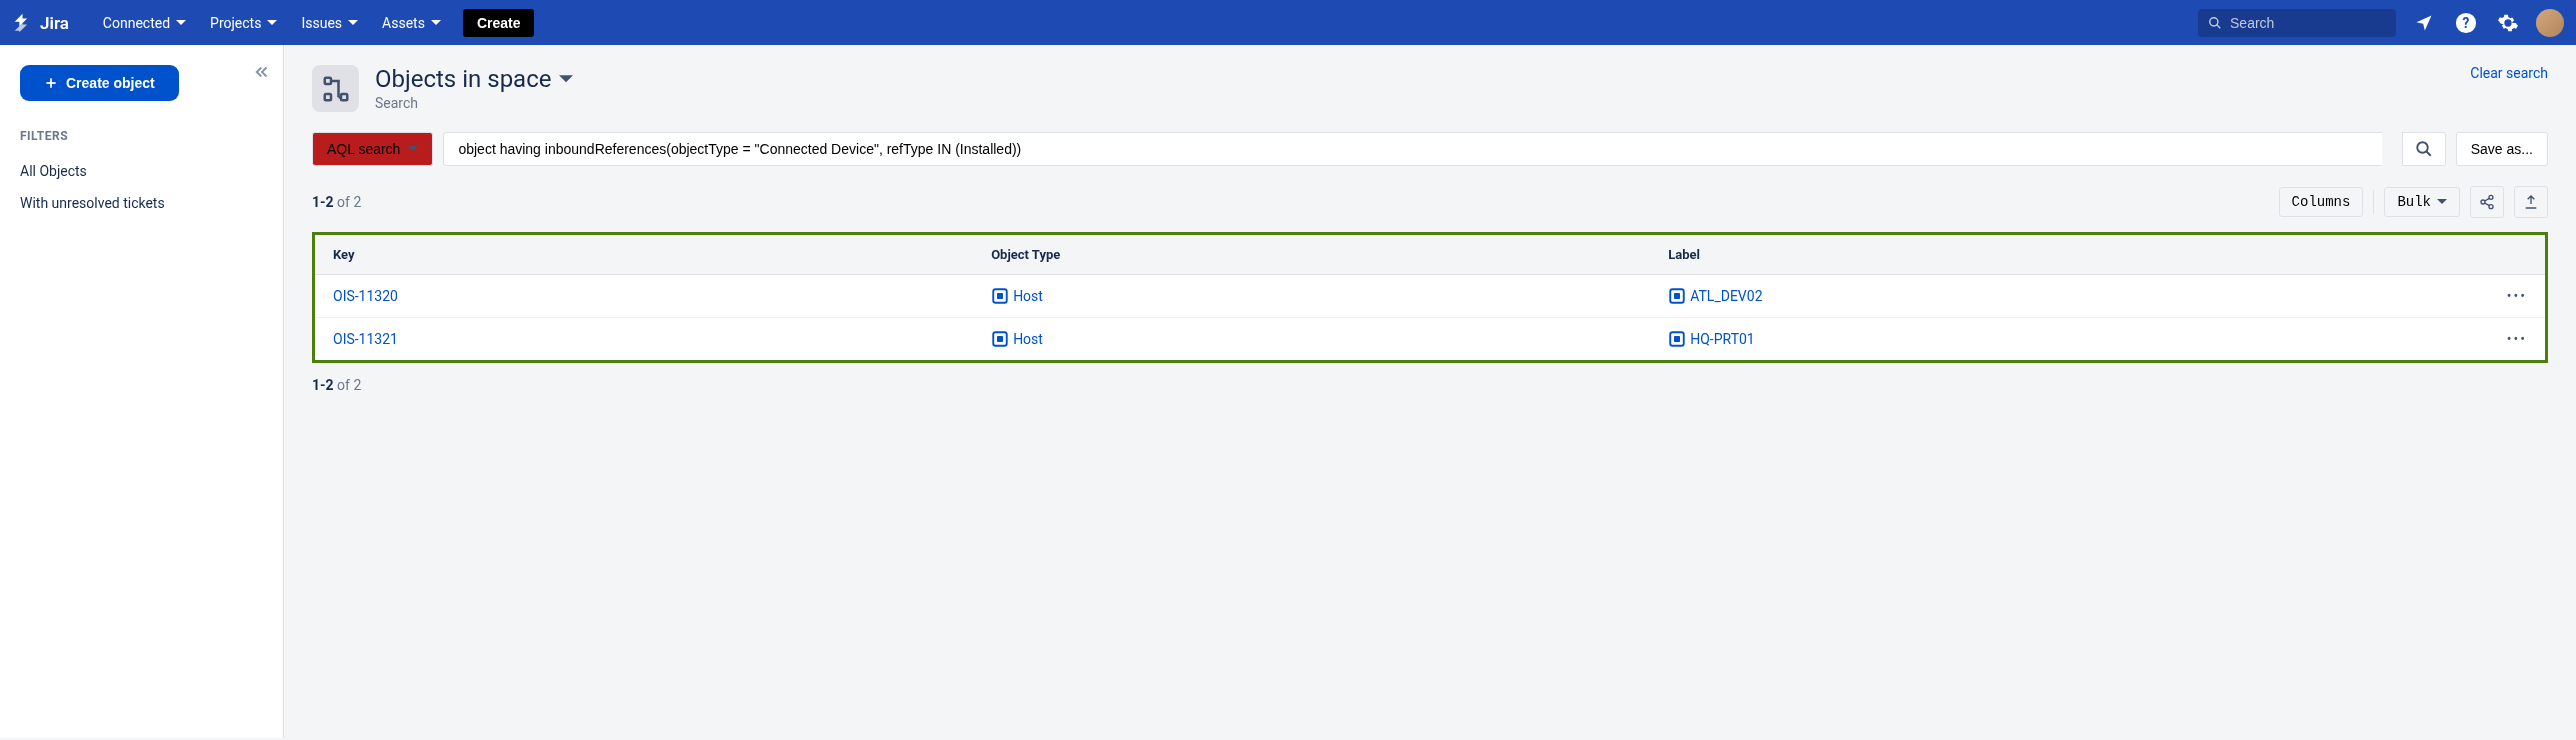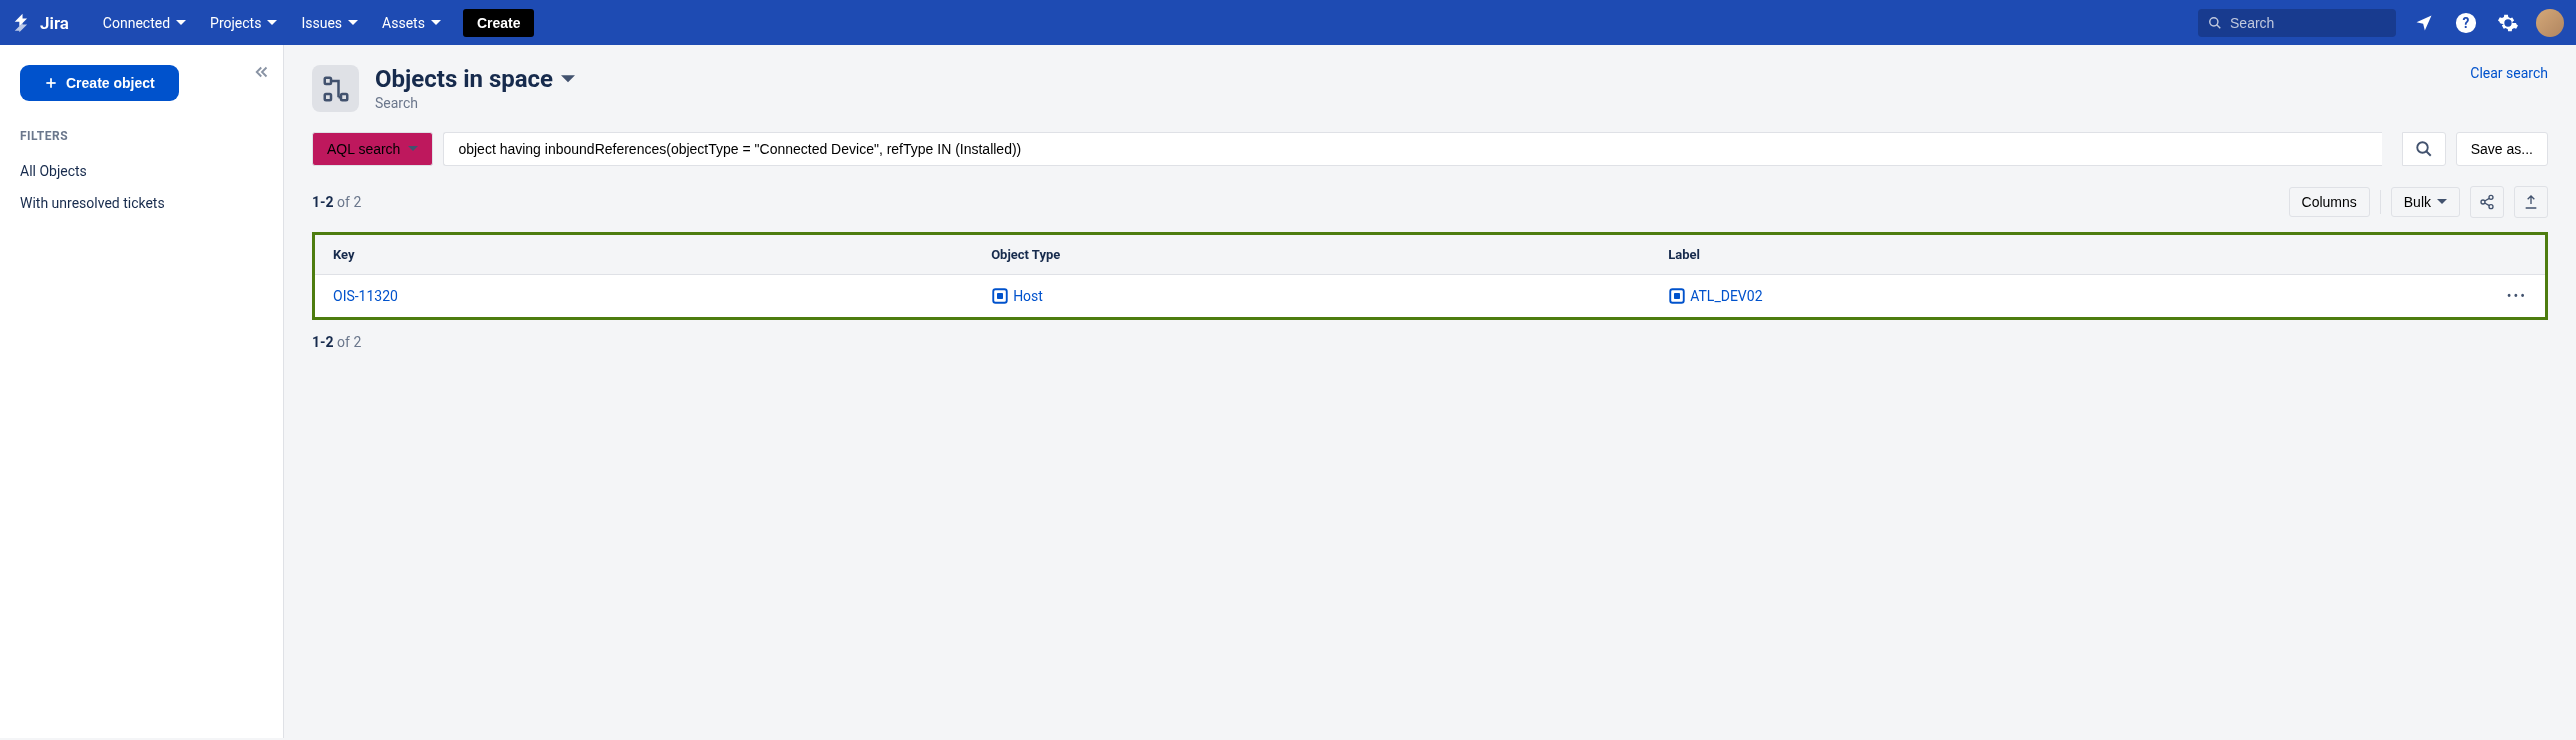--- a/index.html
+++ b/index.html
@@ -24,36 +24,36 @@
 .collapse-icon { position: absolute; top: 18px; right: 12px; color: #8993a4; cursor: pointer; }
 .create-object-btn { background: #0052cc; color: #fff; border: none; padding: 10px 24px; border-radius: 9px; font-size: 14px; font-weight: 600; cursor: pointer; display: flex; align-items: center; gap: 8px; }
 .filters-label { color: #6b778c; font-size: 12px; font-weight: 700; letter-spacing: 0.5px; margin-top: 28px; margin-bottom: 12px; }
 .filter-item { padding: 8px 0; font-size: 14px; color: #172b4d; cursor: pointer; }
 
 
 .main { flex: 1; padding: 20px 28px; overflow: auto; }
 .header-row { display: flex; align-items: flex-start; margin-bottom: 20px; }
 .header-icon { width: 47px; height: 47px; background: #dfe1e6; border-radius: 8px; display: flex; align-items: center; justify-content: center; margin-right: 16px; color: #42526e; }
 .header-title-wrap { flex: 1; }
-.header-title { display: flex; align-items: center; gap: 8px; font-size: 24px; font-weight: 700; }
+.header-title { display: flex; align-items: center; gap: 8px; font-size: 24px; font-weight: 400; }
 .header-sub { font-size: 14px; color: #6b778c; margin-top: 2px; }
 .clear-search { margin-left: auto; color: #0052cc; font-size: 14px; cursor: pointer; }
 
 .search-row { display: flex; gap: 10px; margin-bottom: 20px; }
-.aql-btn { background: #be185d; border: 1px solid #dfe1e6; border-radius: 3px; padding: 8px 14px; font-size: 14px; display: flex; align-items: center; gap: 8px; cursor: pointer; }
+.aql-btn { background: #b91c1c; border: 1px solid #dfe1e6; border-radius: 3px; padding: 8px 14px; font-size: 14px; display: flex; align-items: center; gap: 8px; cursor: pointer; }
 .search-input-wrap { flex: 1; display: flex; gap: 20px; }
 .search-input { flex: 1; border: 1px solid #dfe1e6; border-right: none; border-radius: 3px 0 0 3px; padding: 8px 14px; font-size: 14px; outline: none; }
 .search-icon-btn { border: 1px solid #dfe1e6; background: #fff; border-radius: 0 3px 3px 0; padding: 0 12px; cursor: pointer; display: flex; align-items: center; }
 .save-as-btn { background: #fff; border: 1px solid #dfe1e6; border-radius: 3px; padding: 8px 14px; font-size: 14px; cursor: pointer; }
 
 .results-bar { display: flex; align-items: center; margin-bottom: 14px; }
 .results-count { color: #6b778c; font-size: 14px; }
 .results-count b { color: #172b4d; }
 .results-actions { margin-left: auto; display: flex; gap: 10px; align-items: center; }
-.pill-btn { background: #f4f5f7; border: 1px solid #dfe1e6; border-radius: 3px; padding: 6px 12px; font-size: 14px; cursor: pointer; display: flex; align-items: center; gap: 6px; }
+.pill-btn { background: #f4f5f7; border: 1px solid #dfe1e6; border-radius: 3px; padding: 6px 12px; font-size: 14px; cursor: pointer; display: flex; align-items: center; gap: 6px; font-family: Liberation Mono, monospace; }
 .icon-only-btn { background: #f4f5f7; border: 1px solid #dfe1e6; border-radius: 3px; width: 34px; height: 32px; display: flex; align-items: center; justify-content: center; cursor: pointer; }
 .vdiv { width: 1px; height: 24px; background: #dfe1e6; }
 
 .table { background: #fff; border: 3px solid #4d7c0f; border-radius: 3px; width: 100%; border-collapse: collapse; }
 .table th { text-align: left; font-size: 13px; font-weight: 700; color: #172b4d; padding: 12px 18px; background: #f4f5f7; border-bottom: 1px solid #dfe1e6; }
 .table td { padding: 12px 18px; font-size: 14px; border-bottom: 1px solid #f0f1f3; }
 .table tr:last-child td { border-bottom: none; }
 .link { color: #0052cc; text-decoration: none; cursor: pointer; }
 .obj-cell { display: flex; align-items: center; gap: 4px; }
 .obj-icon { width: 18px; height: 18px; }
@@ -246,20 +246,42 @@
               <div class="obj-cell">
                 <svg class="obj-icon" viewBox="0 0 24 24" fill="#0052cc">
                   <rect x="3" y="3" width="18" height="18" rx="3" fill="none" stroke="#0052cc" stroke-width="2.5"></rect>
                   <rect x="8" y="8" width="8" height="8" rx="1"></rect>
                 </svg>
                 <a class="link">ATL_DEV02</a>
               </div>
             </td>
             <td class="row-menu">•••</td>
           </tr>
+          <tr>
+            <td><a class="link">OIS-11321</a></td>
+            <td>
+              <div class="obj-cell">
+                <svg class="obj-icon" viewBox="0 0 24 24" fill="#0052cc">
+                  <rect x="3" y="3" width="18" height="18" rx="3" fill="none" stroke="#0052cc" stroke-width="2.5"></rect>
+                  <rect x="8" y="8" width="8" height="8" rx="1"></rect>
+                </svg>
+                <a class="link">Host</a>
+              </div>
+            </td>
+            <td>
+              <div class="obj-cell">
+                <svg class="obj-icon" viewBox="0 0 24 24" fill="#0052cc">
+                  <rect x="3" y="3" width="18" height="18" rx="3" fill="none" stroke="#0052cc" stroke-width="2.5"></rect>
+                  <rect x="8" y="8" width="8" height="8" rx="1"></rect>
+                </svg>
+                <a class="link">HQ-PRT01</a>
+              </div>
+            </td>
+            <td class="row-menu">•••</td>
+          </tr>
         </tbody>
     </table>
 
     <div class="bottom-count">
       <b>1-2</b> <span>of</span> <span>2</span>
     </div>
   </div>
 </div>
 
 

